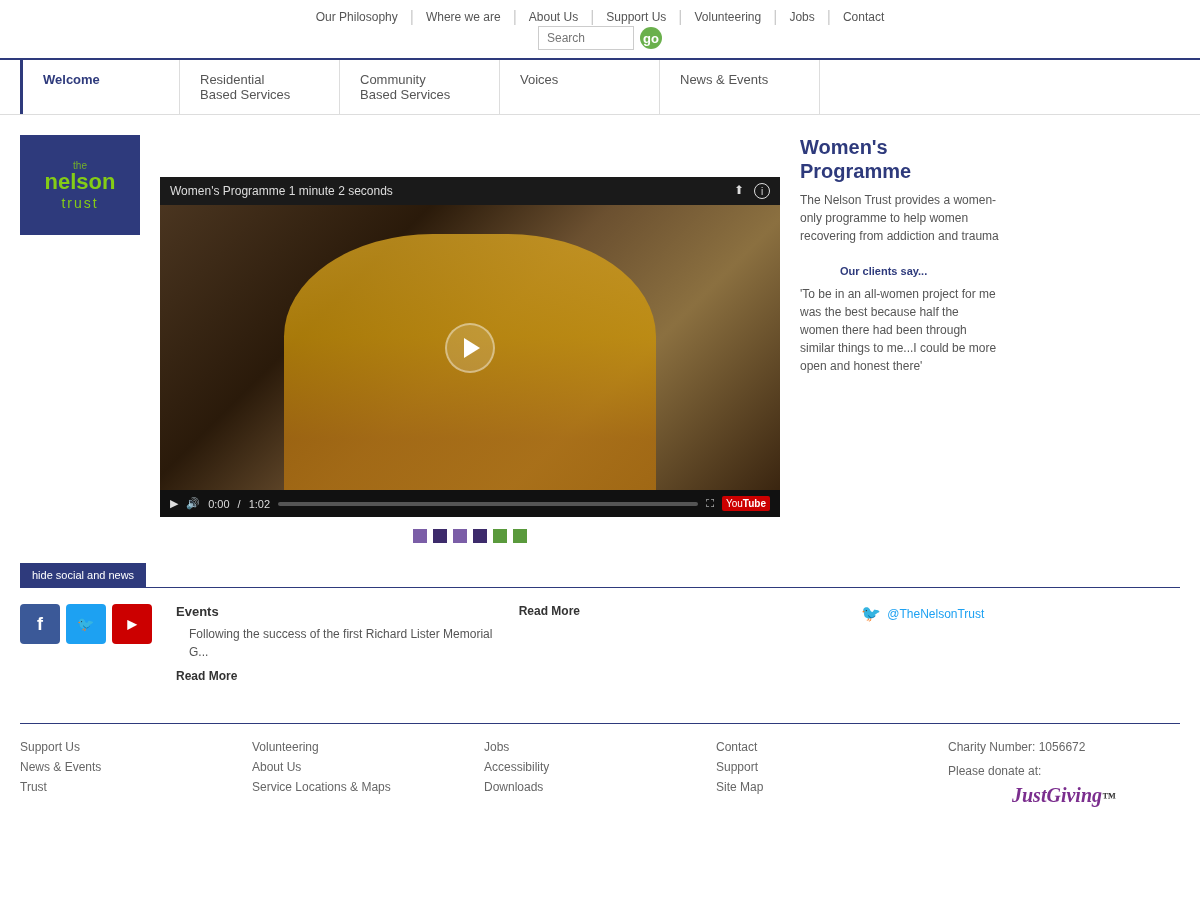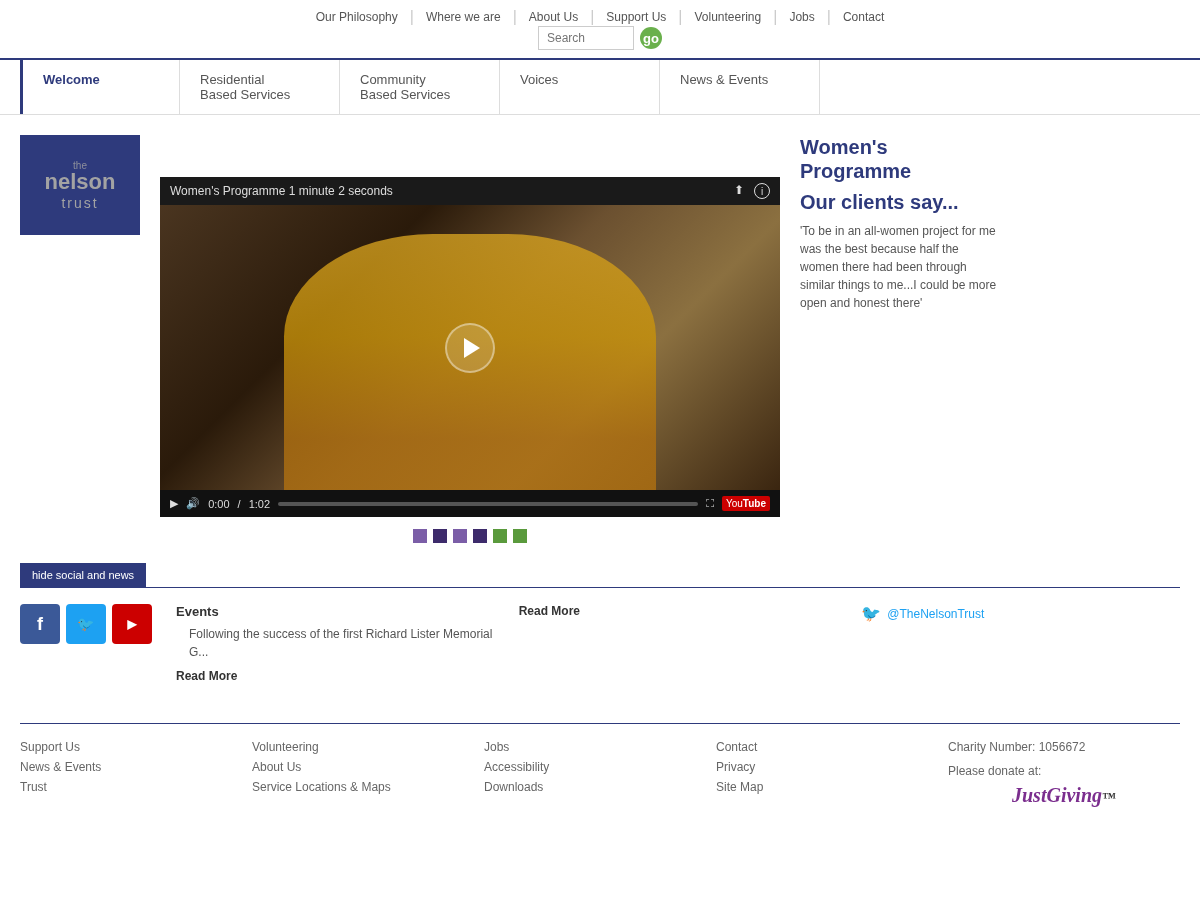--- a/index.html
+++ b/index.html
@@ -98,21 +98,21 @@
     
     .logo-box {
       width: 120px;
       min-width: 120px;
       height: 100px;
       background: #2e3a7c;
       display: flex;
       flex-direction: column;
       align-items: center;
       justify-content: center;
-      color: #a3a3a3;
+      color: #84cc16;
       text-align: left;
     }
     .logo-the {
       font-size: 10px;
       opacity: 0.8;
     }
     .logo-nelson {
       font-size: 22px;
       font-weight: bold;
       line-height: 1;
@@ -253,24 +253,25 @@
       line-height: 1.2;
       margin-bottom: 8px;
     }
     .womens-desc {
       font-size: 12px;
       color: #555;
       line-height: 1.5;
       margin-bottom: 20px;
     }
     .clients-title {
-      font-size: 20px;
+      font-size: 11px;
       font-weight: bold;
       color: #2e3a7c;
       margin-bottom: 8px;
+      margin-left: 40px;
     }
     .clients-quote {
       font-size: 12px;
       color: #555;
       line-height: 1.5;
     }
 
     
     .social-section {
       padding: 0 20px 20px;
@@ -484,20 +485,21 @@
       <div class="dot dark-purple"></div>
       <div class="dot purple"></div>
       <div class="dot dark-purple"></div>
       <div class="dot green"></div>
       <div class="dot green"></div>
     </div>
   </div>
 
   <div class="right-sidebar">
     <div class="womens-title">Women's Programme</div>
+    <div class="womens-desc">The Nelson Trust provides a women-only programme to help women recovering from addiction and trauma</div>
     <div class="clients-title">Our clients say...</div>
     <div class="clients-quote">'To be in an all-women project for me was the best because half the women there had been through similar things to me...I could be more open and honest there'</div>
   </div>
 </div>
 
 <div class="social-section">
   <button class="hide-social-btn">hide social and news</button>
   <hr class="social-divider">
 
   <div class="social-row">
@@ -539,21 +541,21 @@
     <a class="footer-link">About Us</a>
     <a class="footer-link">Service Locations &amp; Maps</a>
   </div>
   <div class="footer-col">
     <a class="footer-link">Jobs</a>
     <a class="footer-link">Accessibility</a>
     <a class="footer-link">Downloads</a>
   </div>
   <div class="footer-col">
     <a class="footer-link">Contact</a>
-    <a class="footer-link">Privacy</a>
+    <a class="footer-link">Support</a>
     <a class="footer-link">Site Map</a>
   </div>
   <div class="footer-col">
     <div class="charity-number">Charity Number: 1056672</div>
     <div class="please-donate">Please donate at:</div>
     <div class="just-giving"><i>JustGiving</i><span>™</span></div>
   </div>
 </div>
 
 </body></html>

